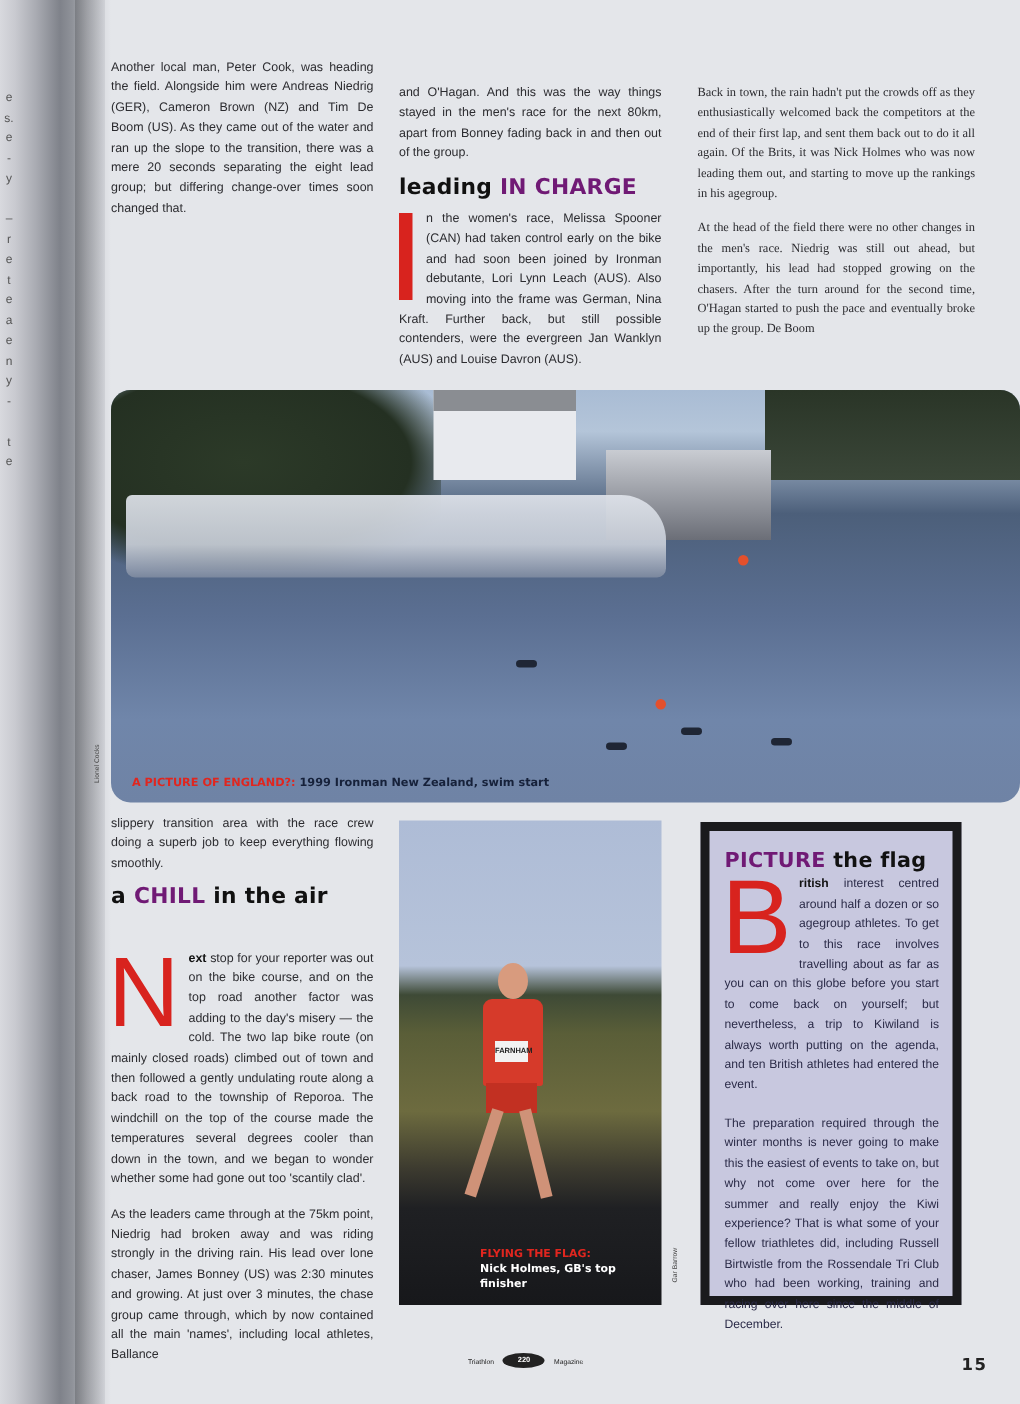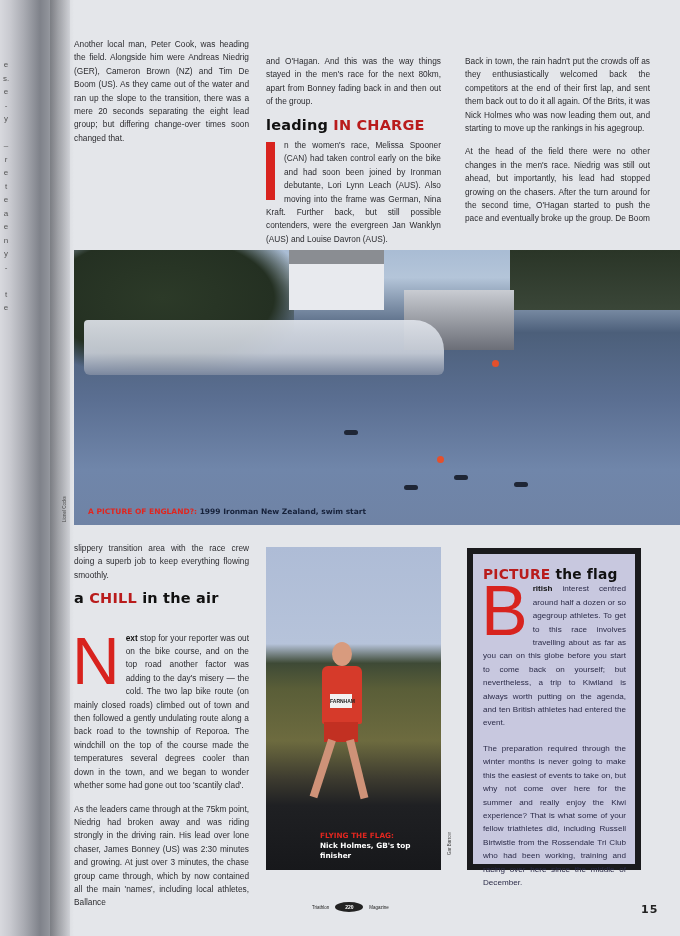--- a/index.html
+++ b/index.html
@@ -24,30 +24,31 @@
   }
   .col { position: absolute; font-size: 8.3px; line-height: 13.4px; text-align: justify; color: #2c2c30; }
   .col p { margin-bottom: 10px; }
   .c1 { left: 74px; width: 175px; }
   .c2 { left: 266px; width: 175px; }
   .c3 { left: 465px; width: 185px; }
   .heading {
     font-family: "DejaVu Sans", sans-serif; font-weight: bold; font-size: 14.5px;
     letter-spacing: 0.2px; color: #111; white-space: nowrap;
   }
-  .heading .red { color: #b91c1c; }
+  .heading .red { color: #701a75; }
   .dropcap-bar { float: left; width: 9px; height: 58px; background: #d8231e; margin: 3px 9px 0 0; }
   .dropcap { float: left; font-family: "Liberation Sans", sans-serif; color: #d8231e; font-size: 66px; line-height: 54px; margin: 2px 6px 0 -2px; font-weight: normal; }
   .lead { font-weight: bold; color: #111; }
   .photo {
     position: absolute; overflow: hidden;
   }
   .photo-wide {
-    left: 74px; top: 250px; width: 606px; height: 275px;
+    left: 74px; top: 260px; width: 606px; height: 275px;
     background: linear-gradient(180deg, #a9bcd4 0%, #b4c5d9 10%, #4c5f7a 30%, #5b6f92 55%, #7086aa 80%, #6f83a5 100%);
+    border-radius: 13px;
   }
   .photo-wide .trees-left { position:absolute; left:0; top:0; width:220px; height:120px; background: radial-gradient(ellipse at 40% 40%, #2c3a28 0%, #243022 60%, rgba(36,48,34,0) 80%); }
   .photo-wide .trees-right { position:absolute; right:0; top:0; width:170px; height:60px; background: linear-gradient(180deg,#2a3527,#3a4638); }
   .photo-wide .building { position:absolute; left:215px; top:0; width:95px; height:60px; background:#e8eaee; border-top:14px solid #8a8d92; }
   .photo-wide .boats { position:absolute; left:10px; top:70px; width:360px; height:55px; background: linear-gradient(180deg,#dfe3ea,#c8ced8 60%, #7e8aa0); border-radius: 4px 30px 6px 6px; opacity:0.92; }
   .photo-wide .pier { position:absolute; left:330px; top:40px; width:110px; height:60px; background: linear-gradient(180deg,#c9ccd2,#6b6e77); }
   .photo-wide .buoy { position:absolute; width:7px; height:7px; border-radius:50%; background:#e4502c; }
   .photo-wide .swimmer { position:absolute; width:14px; height:5px; border-radius:3px; background:#1f2635; }
   .photo-caption {
     position: absolute; left: 14px; bottom: 9px; font-family: "DejaVu Sans", sans-serif;
@@ -117,21 +118,21 @@
   <div class="heading" style="margin:4px 0 7px 0;">
     <span>leading</span>
     <span class="red">IN CHARGE</span>
   </div>
   <div>
     <span class="dropcap-bar"></span>
     <span>n the women's race, Melissa Spooner (CAN) had taken control early on the bike and had soon been joined by Ironman debutante, Lori Lynn Leach (AUS). Also moving into the frame was German, Nina Kraft. Further back, but still possible contenders, were the evergreen Jan Wanklyn (AUS) and Louise Davron (AUS).</span>
   </div>
 </div>
 
-<div class="col c3" style="top:55px;">
+<div class="col c3" style="top:55px;font-family:Liberation Serif, serif;">
   <p>Back in town, the rain hadn't put the crowds off as they enthusiastically welcomed back the competitors at the end of their first lap, and sent them back out to do it all again. Of the Brits, it was Nick Holmes who was now leading them out, and starting to move up the rankings in his agegroup.</p>
   <p>At the head of the field there were no other changes in the men's race. Niedrig was still out ahead, but importantly, his lead had stopped growing on the chasers. After the turn around for the second time, O'Hagan started to push the pace and eventually broke up the group. De Boom</p>
 </div>
 
 <div class="photo photo-wide">
   <div class="trees-left"></div>
   <div class="trees-right"></div>
   <div class="building"></div>
   <div class="pier"></div>
   <div class="boats"></div>

